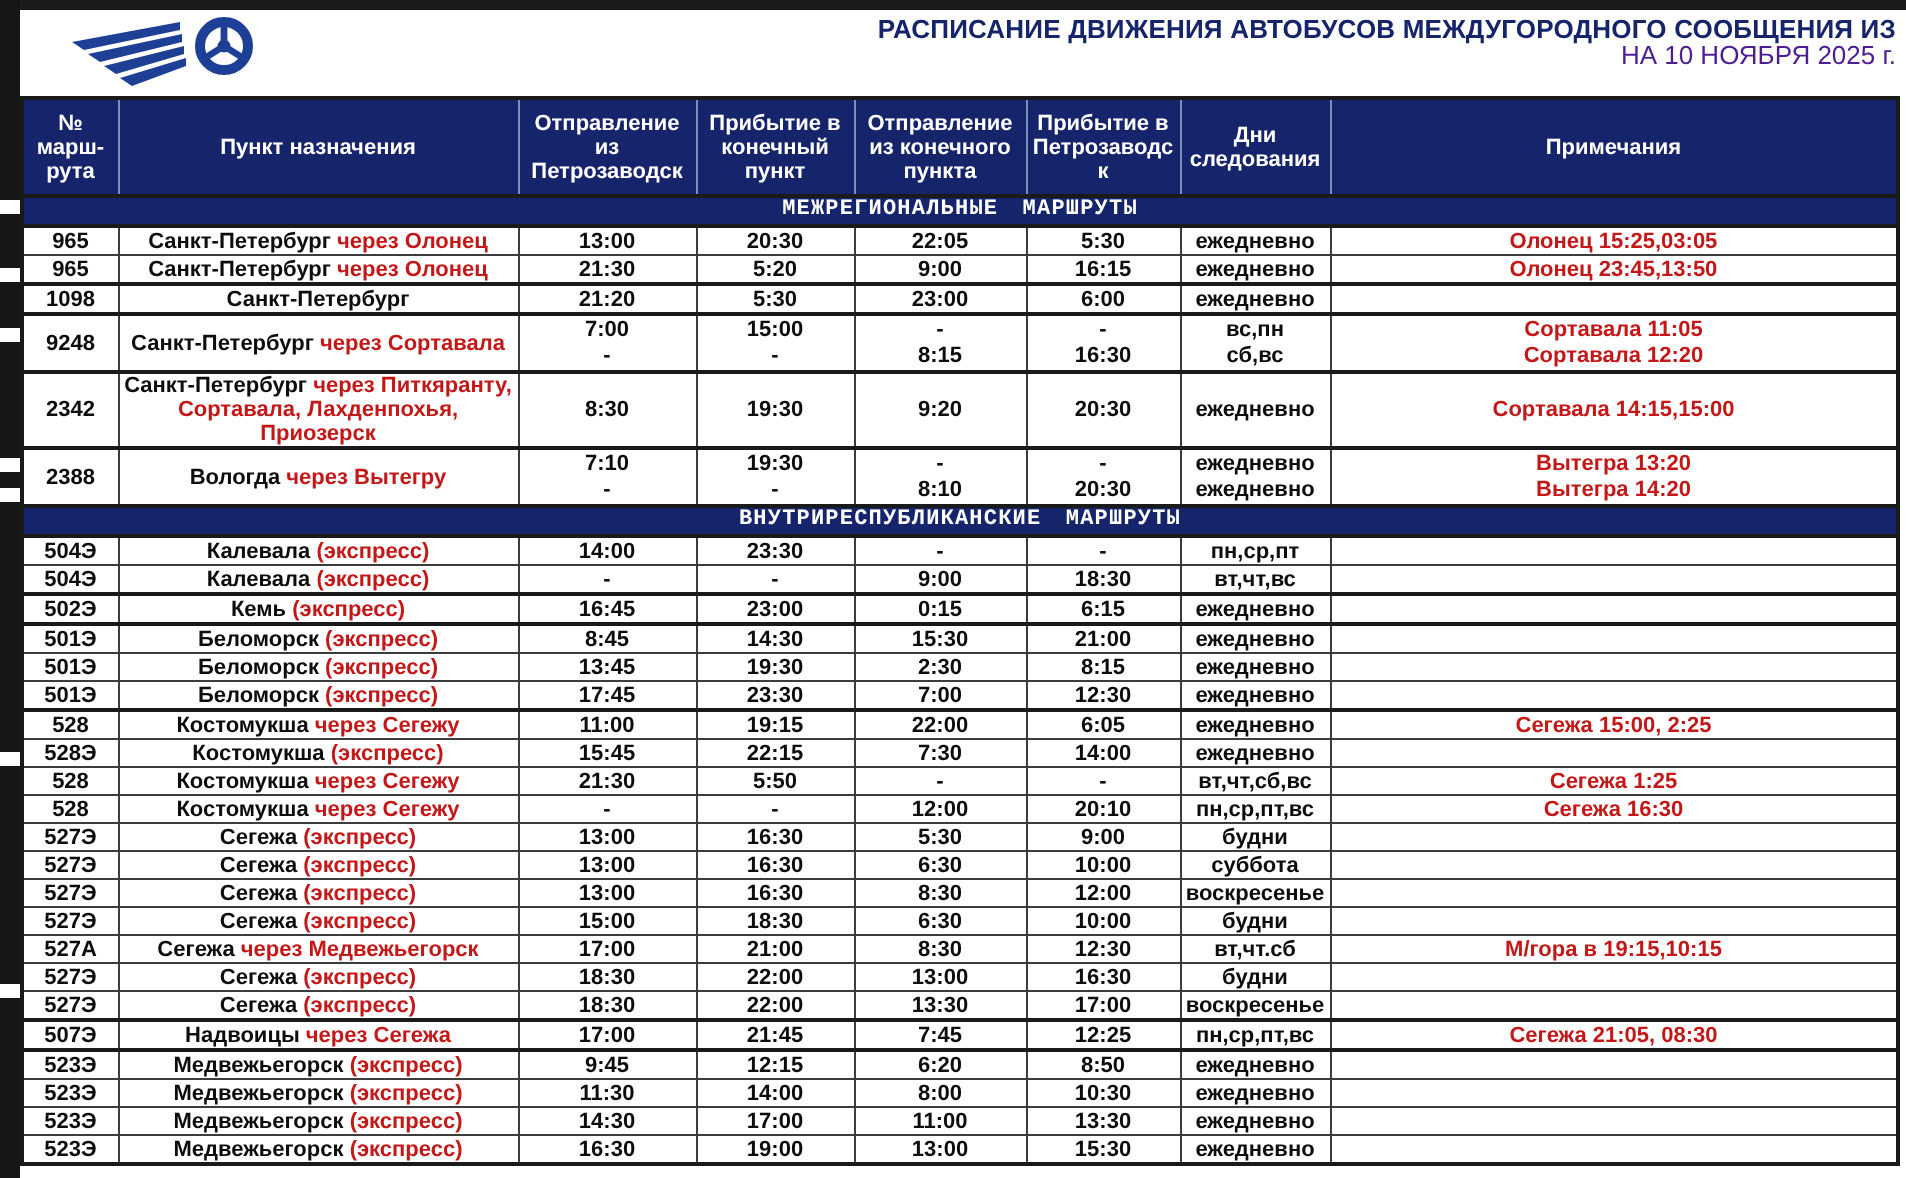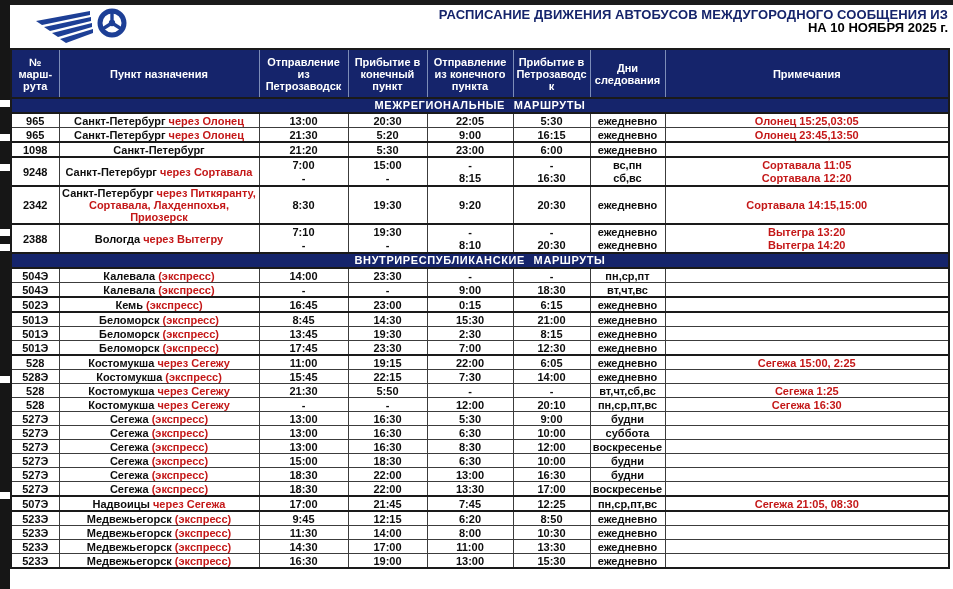--- a/index.html
+++ b/index.html
@@ -8,39 +8,39 @@
     background:#ffffff;font-family:"Liberation Sans",sans-serif;
   }
   .top-strip{position:absolute;left:0;top:0;width:953px;height:5px;background:#1b1b1b;z-index:5}
   .left-strip{position:absolute;left:0;top:0;width:10px;height:589px;background:#161616;z-index:5}
   .notch{position:absolute;left:0;width:10px;height:7px;background:#fff}
   .content{position:absolute;left:10px;top:5px;width:938px}
   .masthead{position:relative;height:43px}
   .logo{position:absolute;left:24px;top:1px}
   .titles{text-align:right;padding-top:3px}
   .t1,.t2{font-size:13px;font-weight:bold;color:#15246b;line-height:14px;letter-spacing:.1px}
-  .t3{font-size:13px;font-weight:bold;color:#000000;line-height:12px}
+  .t3{font-size:13px;font-weight:normal;color:#4c1d95;line-height:12px}
   table{border-collapse:collapse;table-layout:fixed;width:938px;border:2px solid #1a1a1a}
   th{
     background:#15246b;color:#ffffff;font-size:11px;font-weight:bold;
     border:1px solid #7d8db8;height:47px;white-space:pre-line;line-height:12px;
     padding:0 1px;vertical-align:middle;text-align:center;overflow:hidden;
   }
   td{
     border:1px solid #3c3c3c;font-size:11px;font-weight:bold;color:#0d0d0d;
     text-align:center;vertical-align:middle;padding:0 1px;line-height:12px;overflow:hidden;
     overflow-wrap:break-word;
   }
   tr.single td{height:13px}
   tr.tall td{height:27px}
   tr.group td{border-top:2px solid #1a1a1a}
   td.band{
     background:#15246b;color:#ffffff;height:13px;line-height:13px;
     letter-spacing:.6px;word-spacing:5px;font-size:11px;
-    border:1px solid #15246b;border-top:2px solid #1a1a1a;border-bottom:2px solid #1a1a1a;
+    border:1px solid #15246b;border-top:2px solid #1a1a1a;border-bottom:2px solid #1a1a1a;font-family:Liberation Mono, monospace;
   }
   .dm{color:#0d0d0d}
   .via{color:#c41818}
   td.note-cell{color:#c41818}
   .stk{height:13px;line-height:13px}
   tr.tall td.one{line-height:12px}
 </style>
 </head>
 <body>
 
@@ -349,20 +349,30 @@
           <td>527Э</td>
           <td><span class="dm">Сегежа</span> <span class="via">(экспресс)</span></td>
           <td class="one">15:00</td>
           <td class="one">18:30</td>
           <td class="one">6:30</td>
           <td class="one">10:00</td>
           <td class="one">будни</td>
           <td class="note-cell one"></td>
         </tr>
         <tr class="single">
+          <td>527А</td>
+          <td><span class="dm">Сегежа</span> <span class="via">через Медвежьегорск</span></td>
+          <td class="one">17:00</td>
+          <td class="one">21:00</td>
+          <td class="one">8:30</td>
+          <td class="one">12:30</td>
+          <td class="one">вт,чт.сб</td>
+          <td class="note-cell one">М/гора в 19:15,10:15</td>
+        </tr>
+        <tr class="single">
           <td>527Э</td>
           <td><span class="dm">Сегежа</span> <span class="via">(экспресс)</span></td>
           <td class="one">18:30</td>
           <td class="one">22:00</td>
           <td class="one">13:00</td>
           <td class="one">16:30</td>
           <td class="one">будни</td>
           <td class="note-cell one"></td>
         </tr>
         <tr class="single">

